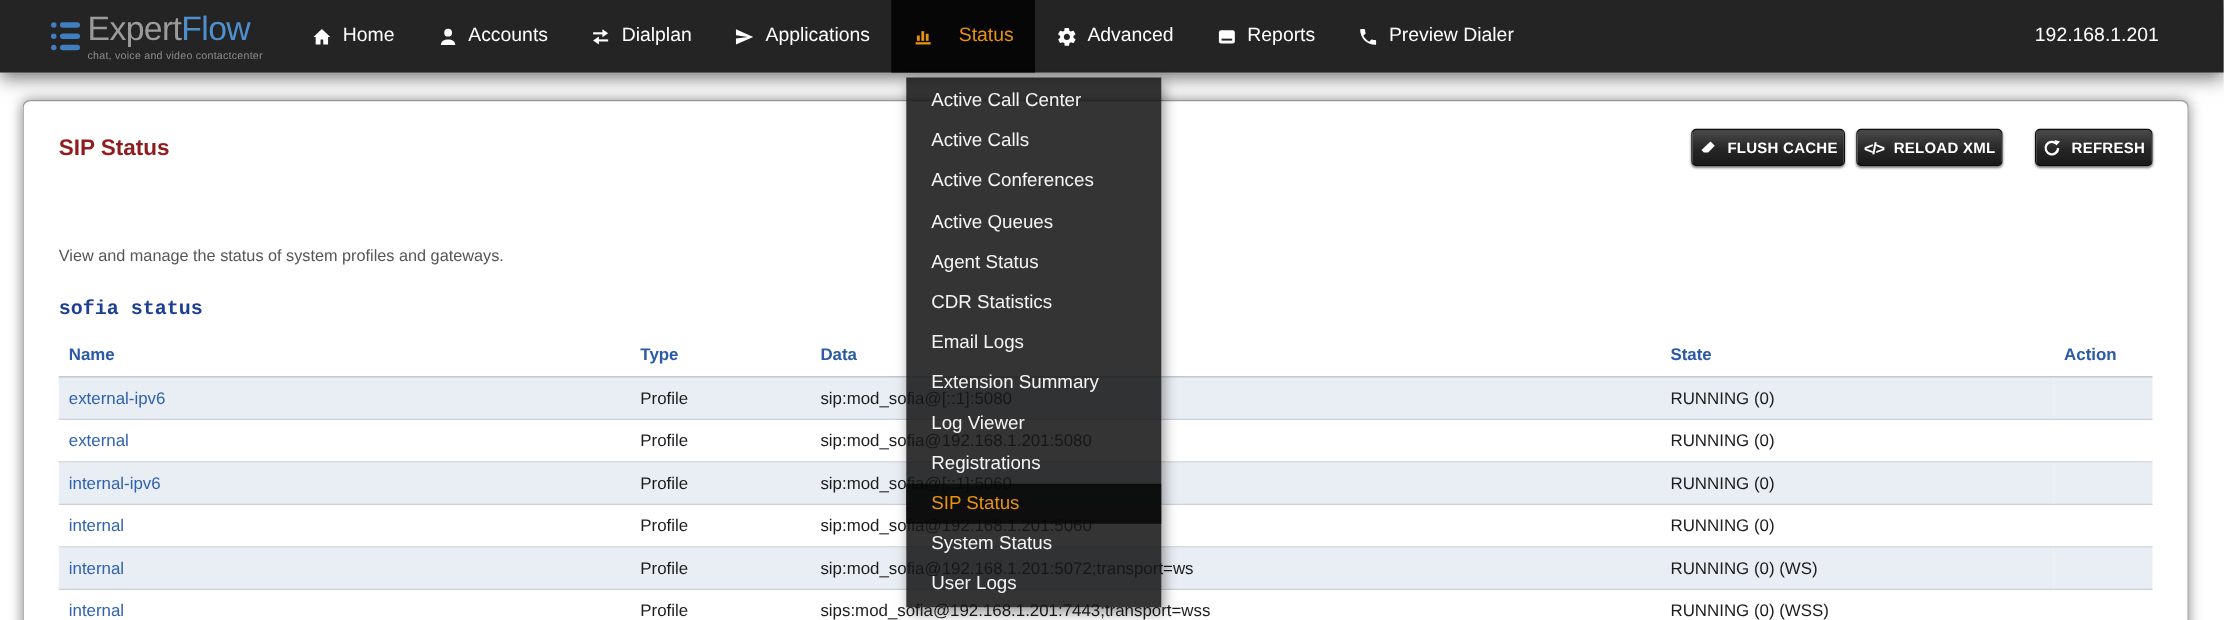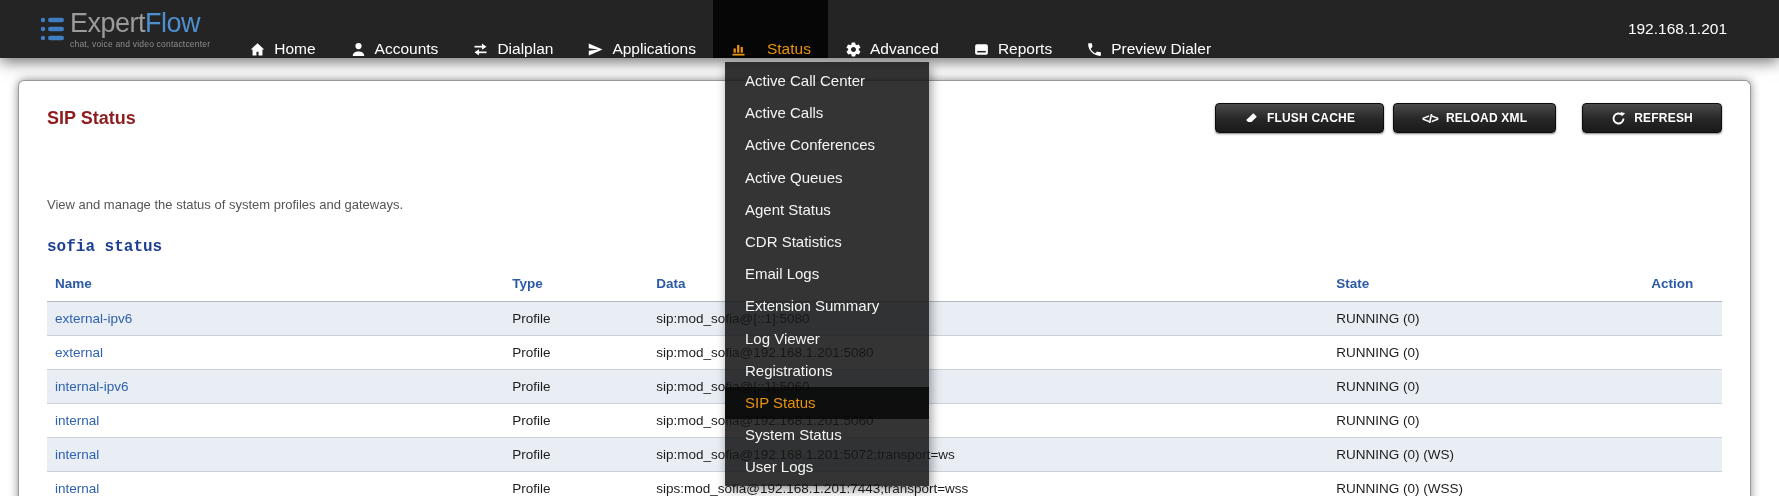--- a/index.html
+++ b/index.html
@@ -12,21 +12,21 @@
             box-shadow:0 4px 14px rgba(0,0,0,.55); color:#fff; }
   .logo { display:flex; align-items:center; margin-left:40px; cursor:pointer; }
   .logo-mark { width:26px; height:30px; margin-right:4px; }
   .logo-text { display:flex; flex-direction:column; line-height:1; }
   .logo-line { font-size:27px; font-weight:normal; letter-spacing:-.5px; }
   .lg-expert { color:#9b9b9b; }
   .lg-flow   { color:#4e8fd0; }
   .tagline { font-size:8.5px; color:#8d8d8d; margin-top:3px; text-align:center; letter-spacing:.2px; }
 
   .nav-items { display:flex; align-items:stretch; height:100%; margin-left:22px; }
-  .nav-item { position:relative; display:flex; align-items:flex-end; gap:8px;
+  .nav-item { position:relative; display:flex; align-items:center; gap:8px;
               padding:0 17px; font-size:15.5px; color:#fff; cursor:pointer; white-space:nowrap; }
   .nav-item svg { width:17px; height:17px; fill:#fff; flex:0 0 auto; }
   .nav-item.active { background:#060606; color:#e8920e;gap:20px; }
   .nav-item.active > svg { fill:#e8920e; }
 
   .server-ip { margin-left:auto; margin-right:52px; font-size:15.5px; color:#fff; }
 
   
   .dropdown { position:absolute; left:12px; top:calc(100% + 4px); width:204px;
               background:rgba(22,22,22,.87); box-shadow:2px 4px 10px rgba(0,0,0,.4);
@@ -39,21 +39,21 @@
   
   .panel { position:absolute; left:18px; top:80px; width:1733px; height:430px;
            background:#fff; border:1px solid #9a9a9a; border-bottom:none;
            border-radius:6px 6px 0 0; box-shadow:0 0 10px rgba(0,0,0,.45);
            padding:0 28px; }
 
   .page-head { display:flex; align-items:center; justify-content:space-between; margin-top:22px; }
   .page-title { font-size:18px; font-weight:bold; color:#8f1d1d; }
 
   .toolbar { display:flex; align-items:center; }
-  .btn { display:flex; align-items:center; gap:8px; height:30px; padding:0 28px;
+  .btn { display:flex; align-items:center; gap:8px; height:30px; padding:0 5px;
          margin-left:9px; border:1px solid #0c0c0c; border-radius:4px;
          background:linear-gradient(#4a4a4a, #262626 55%, #1a1a1a);
          color:#fff; font-size:12px; font-weight:bold; letter-spacing:.2px;
          cursor:pointer; box-shadow:0 1px 2px rgba(0,0,0,.5); white-space:nowrap; }
   .btn svg { width:15px; height:15px; fill:#fff; }
   .btn .code-glyph { font-size:13px; font-weight:bold; letter-spacing:-1px; }
   .btn.gap-left { margin-left:26px;text-align:right; }
 
   .desc { margin-top:64px; font-size:13px; color:#555; }
   .section-title { margin-top:26px; font-size:16px; font-weight:bold; color:#1c3f94;font-family:Liberation Mono, monospace; }

